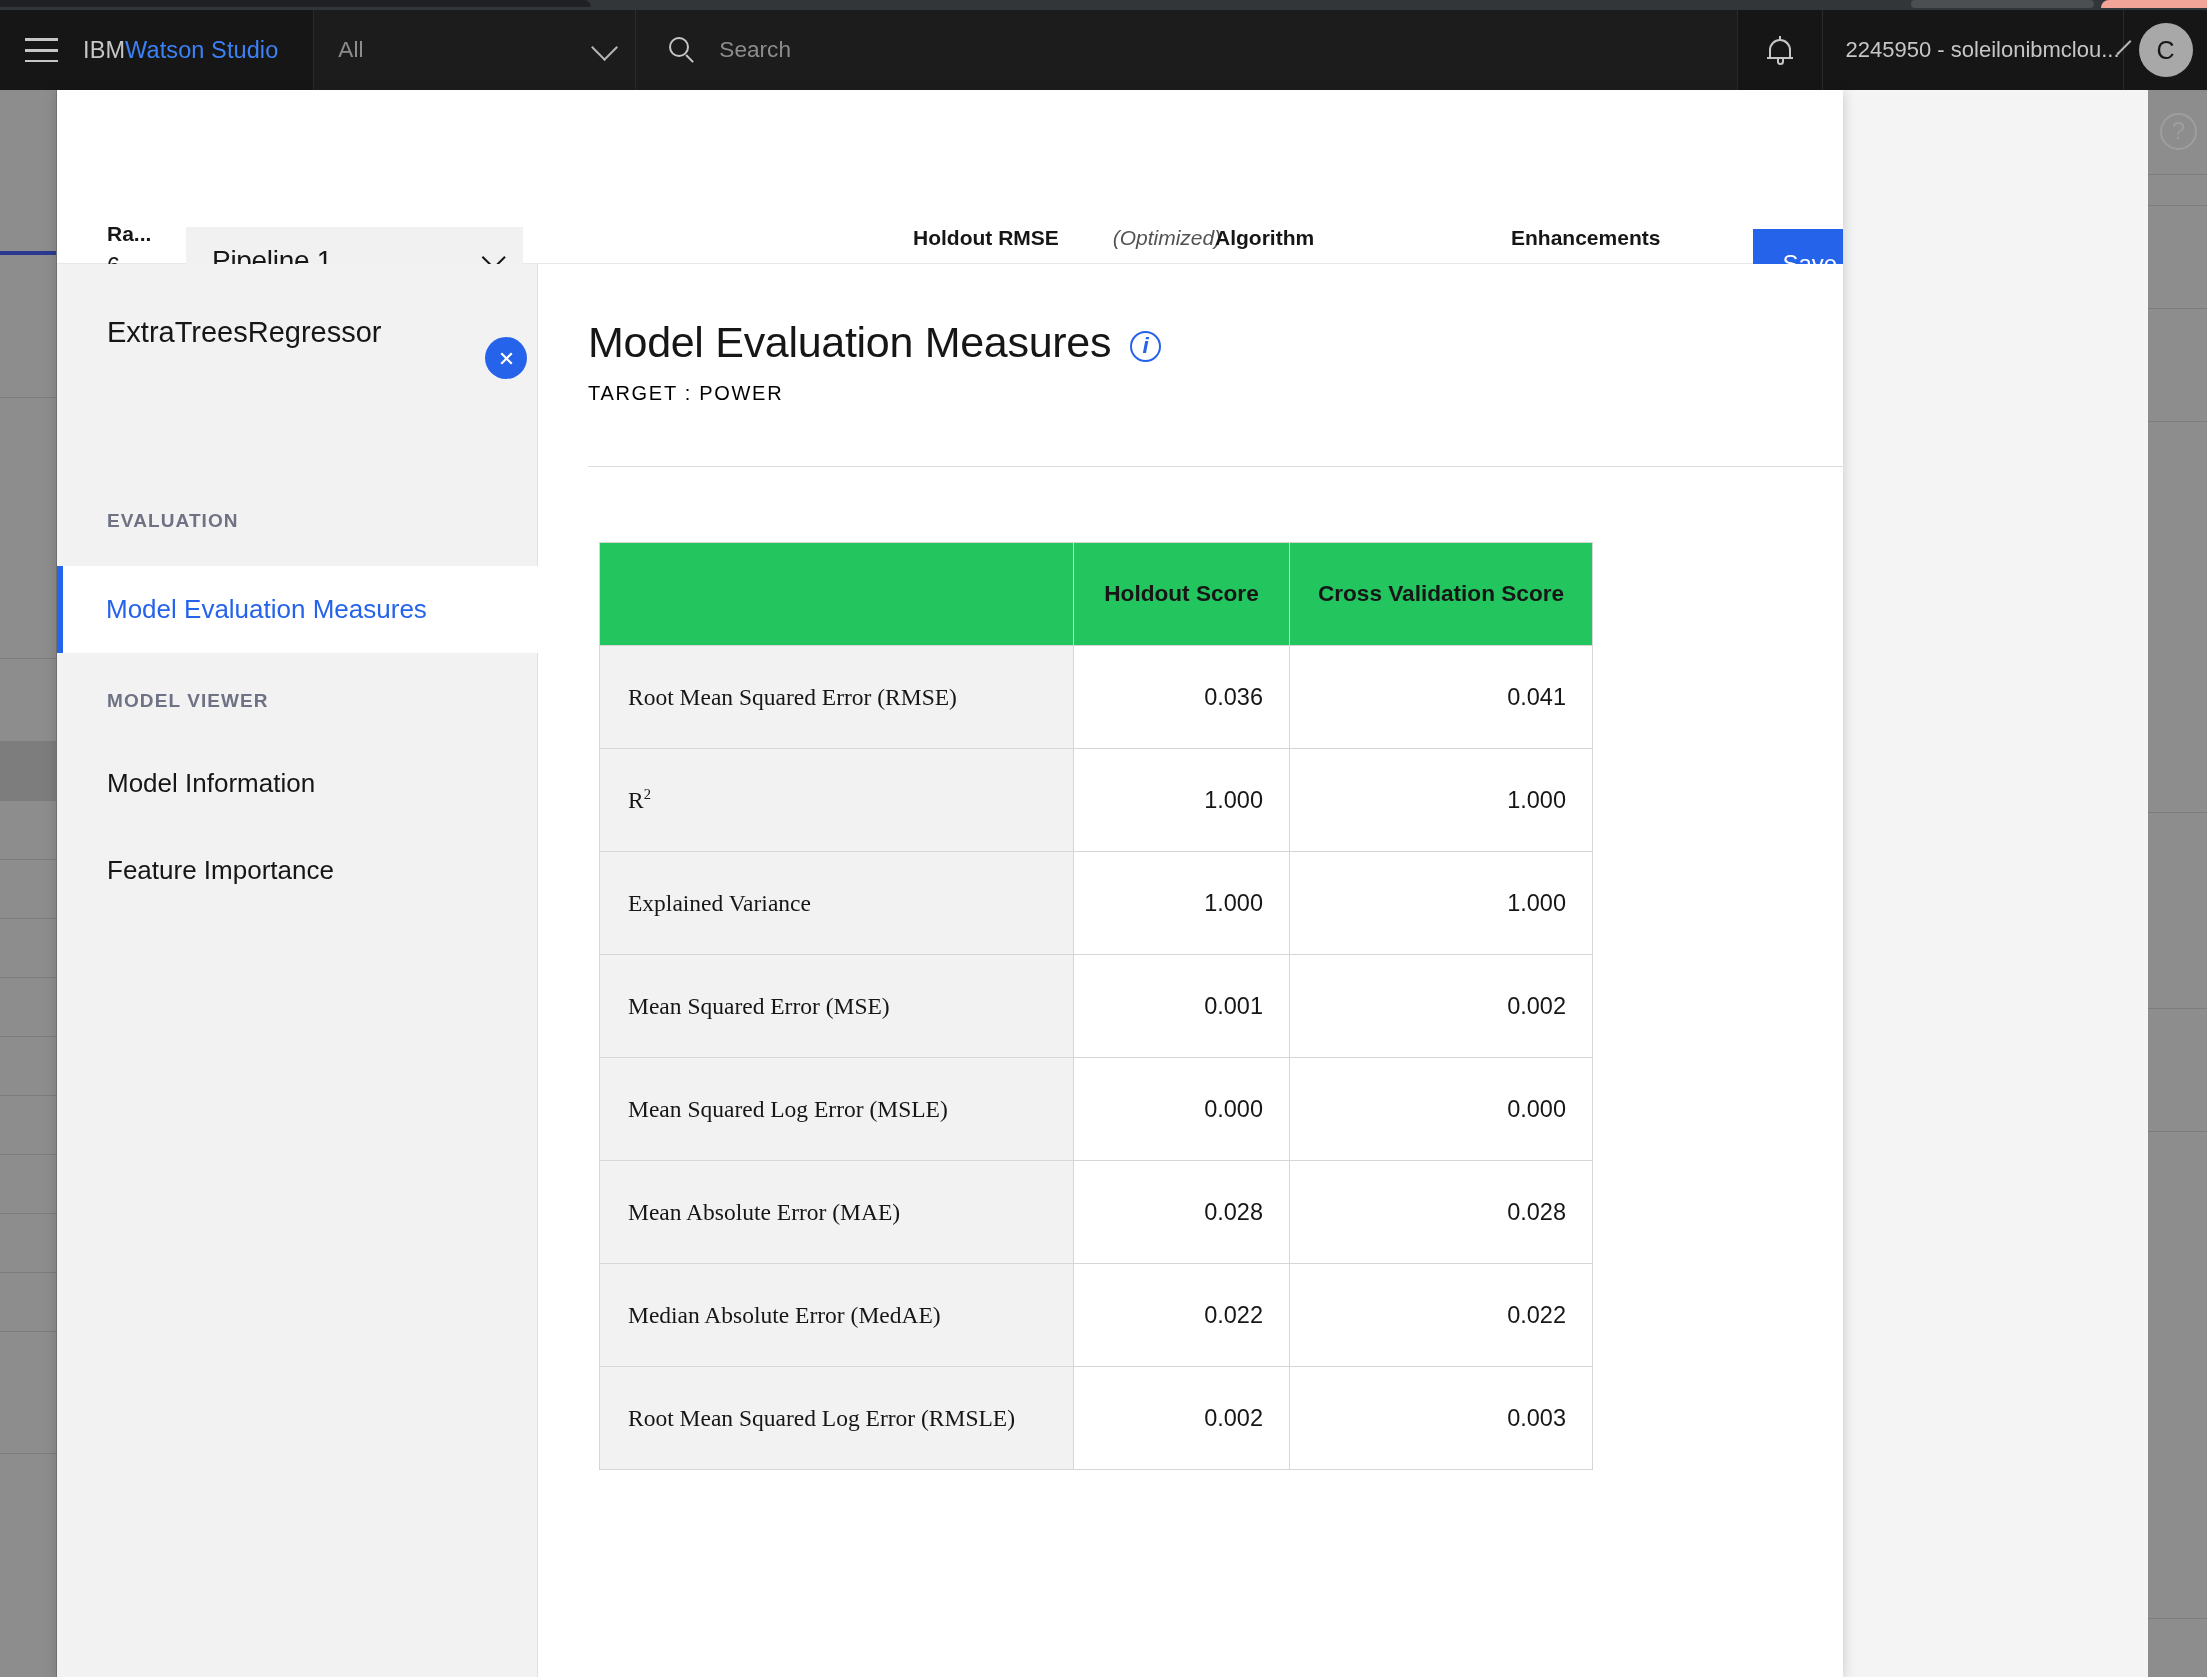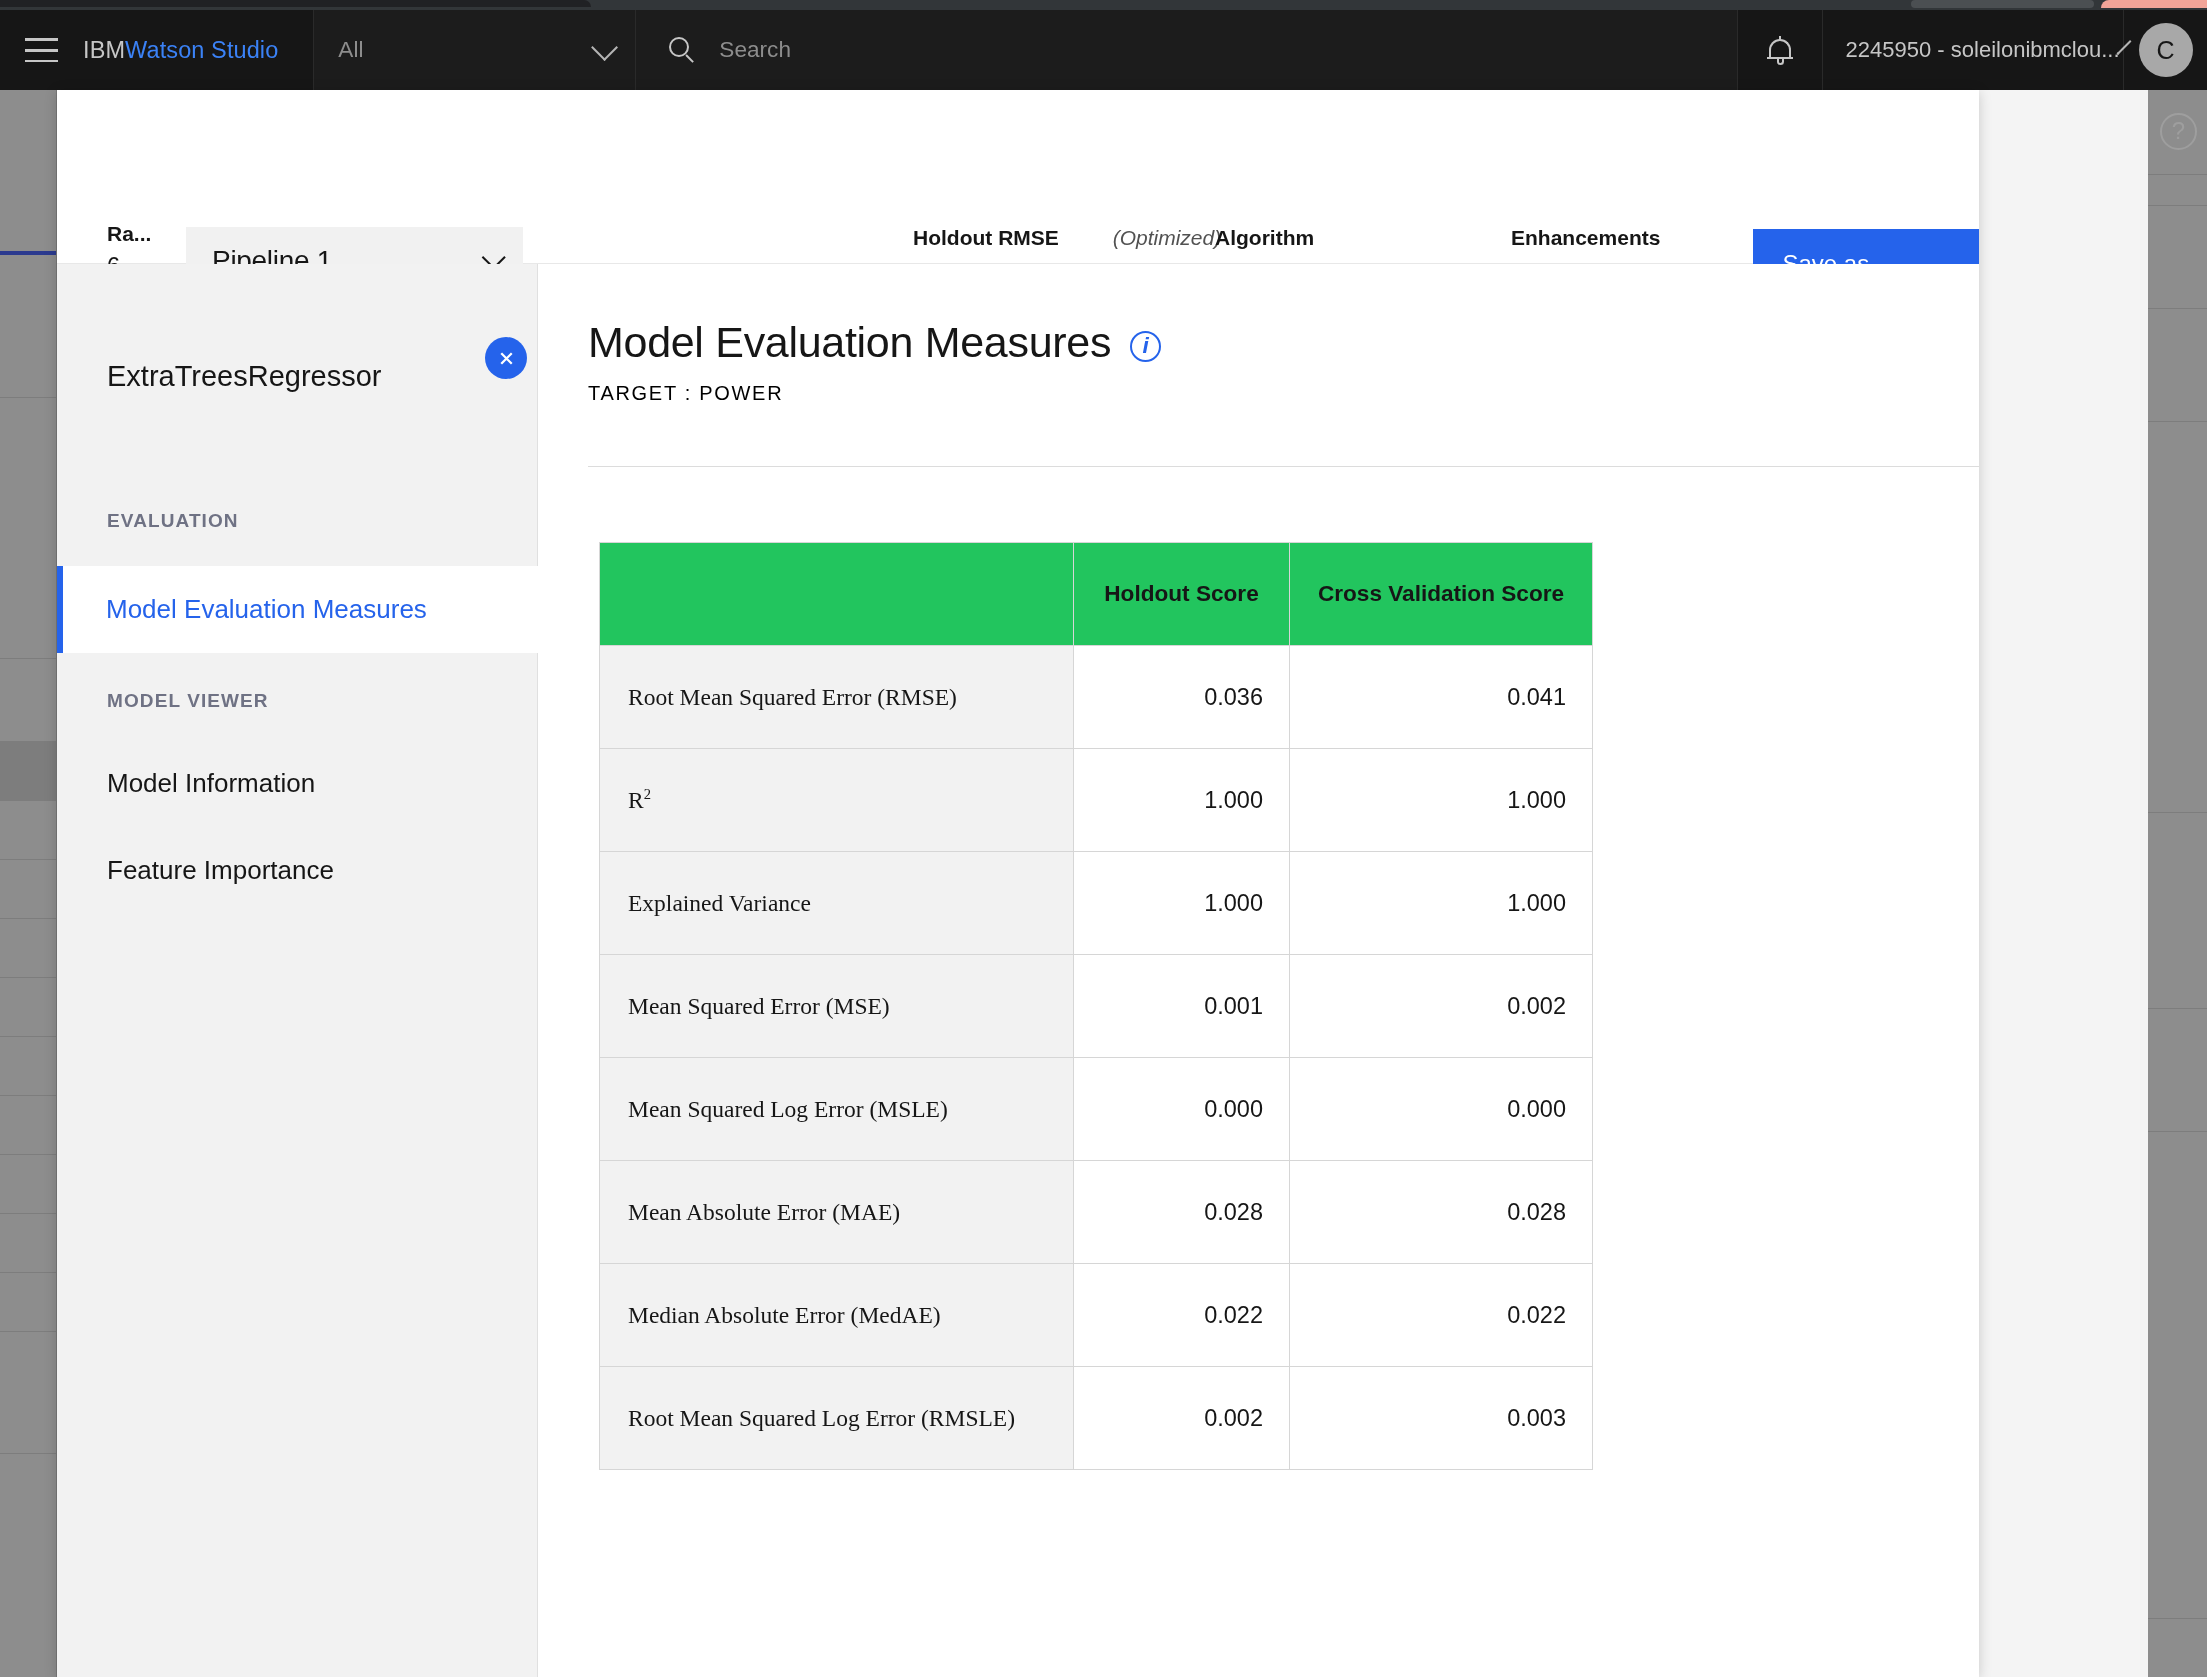--- a/index.html
+++ b/index.html
@@ -213,21 +213,21 @@
     border: 2.2px solid #9e9e9e;
     color: #9e9e9e;
     font-size: 24px;
     display: flex; align-items: center; justify-content: center;
   }
 
   
   #modal {
     position: absolute;
     left: 57px; top: 90px;
-    width: 1922px; height: 1587px;
+    width: 1786px; height: 1587px;
     background: #ffffff;
     box-shadow: 0 1.7px 12px rgba(0,0,0,0.18);
     overflow: hidden;
   }
 
   
   #modal-header {
     position: relative;
     height: 174px;
     background: #ffffff;
@@ -318,21 +318,20 @@
     width: 481px;
     background: #f2f2f2;
     border-right: 0.9px solid #e0e0e0;
     flex: 0 0 auto;
   }
   #model-name {
     position: absolute;
     left: 50px; top: 52px;
     font-size: 29px; color: #161616;
     white-space: nowrap;
-    margin-top: 44px;
   }
   #sidenav-close-button {
     position: absolute;
     left: 428px; top: 73px;
     width: 42px; height: 42px;
     border-radius: 50%;
     background: #2563eb;
     color: #fff;
     display: flex; align-items: center; justify-content: center;
     cursor: pointer;

